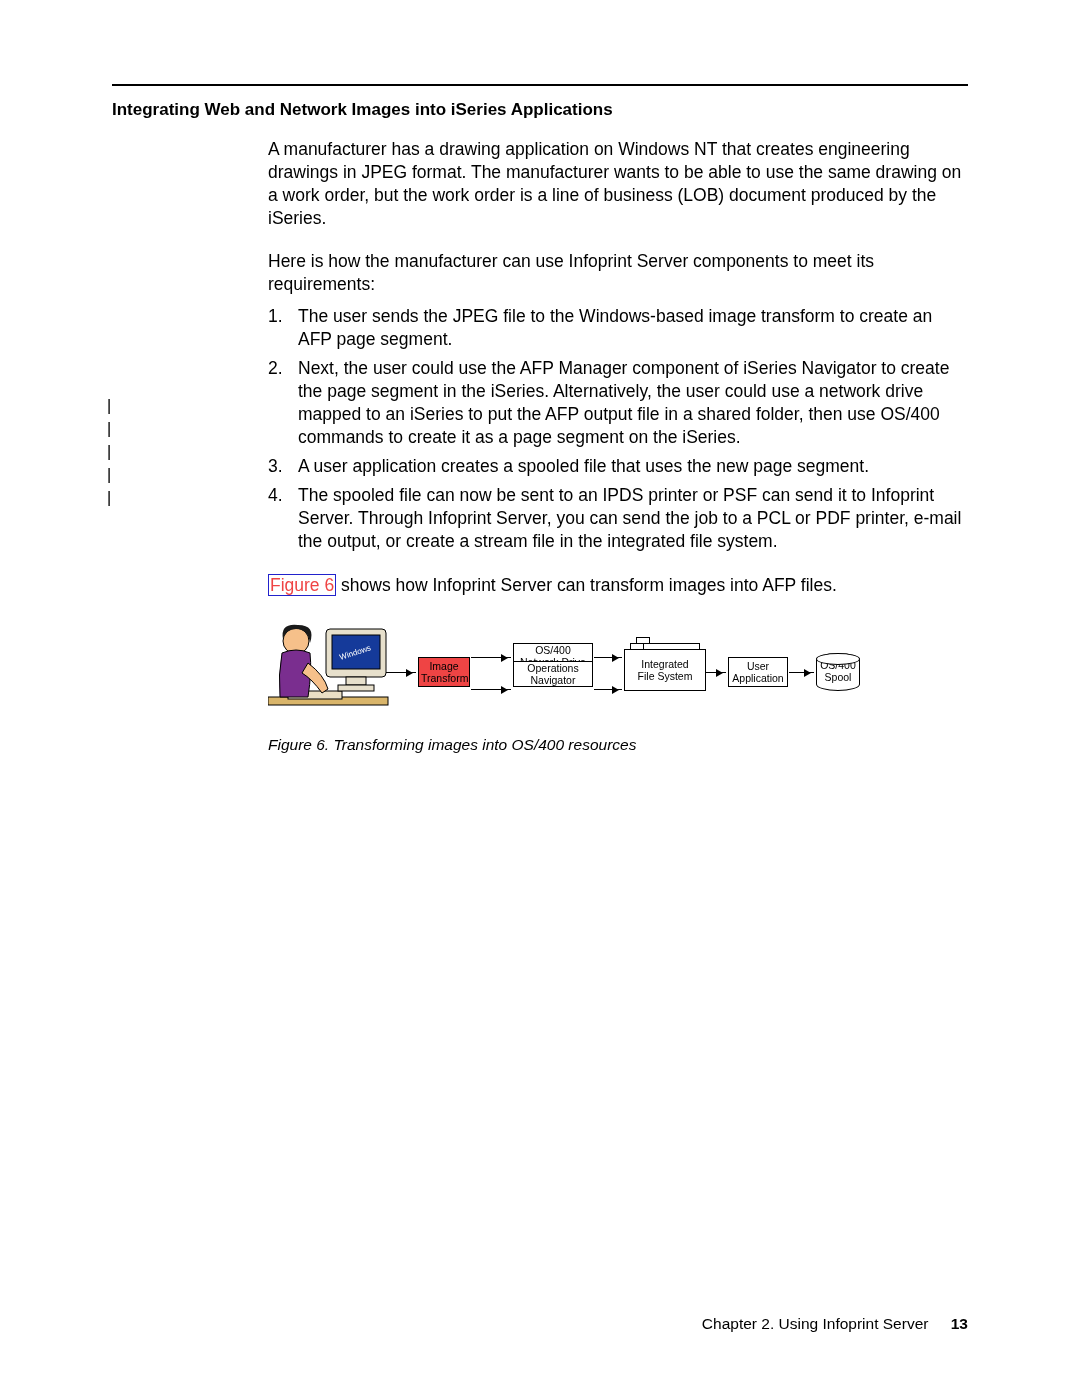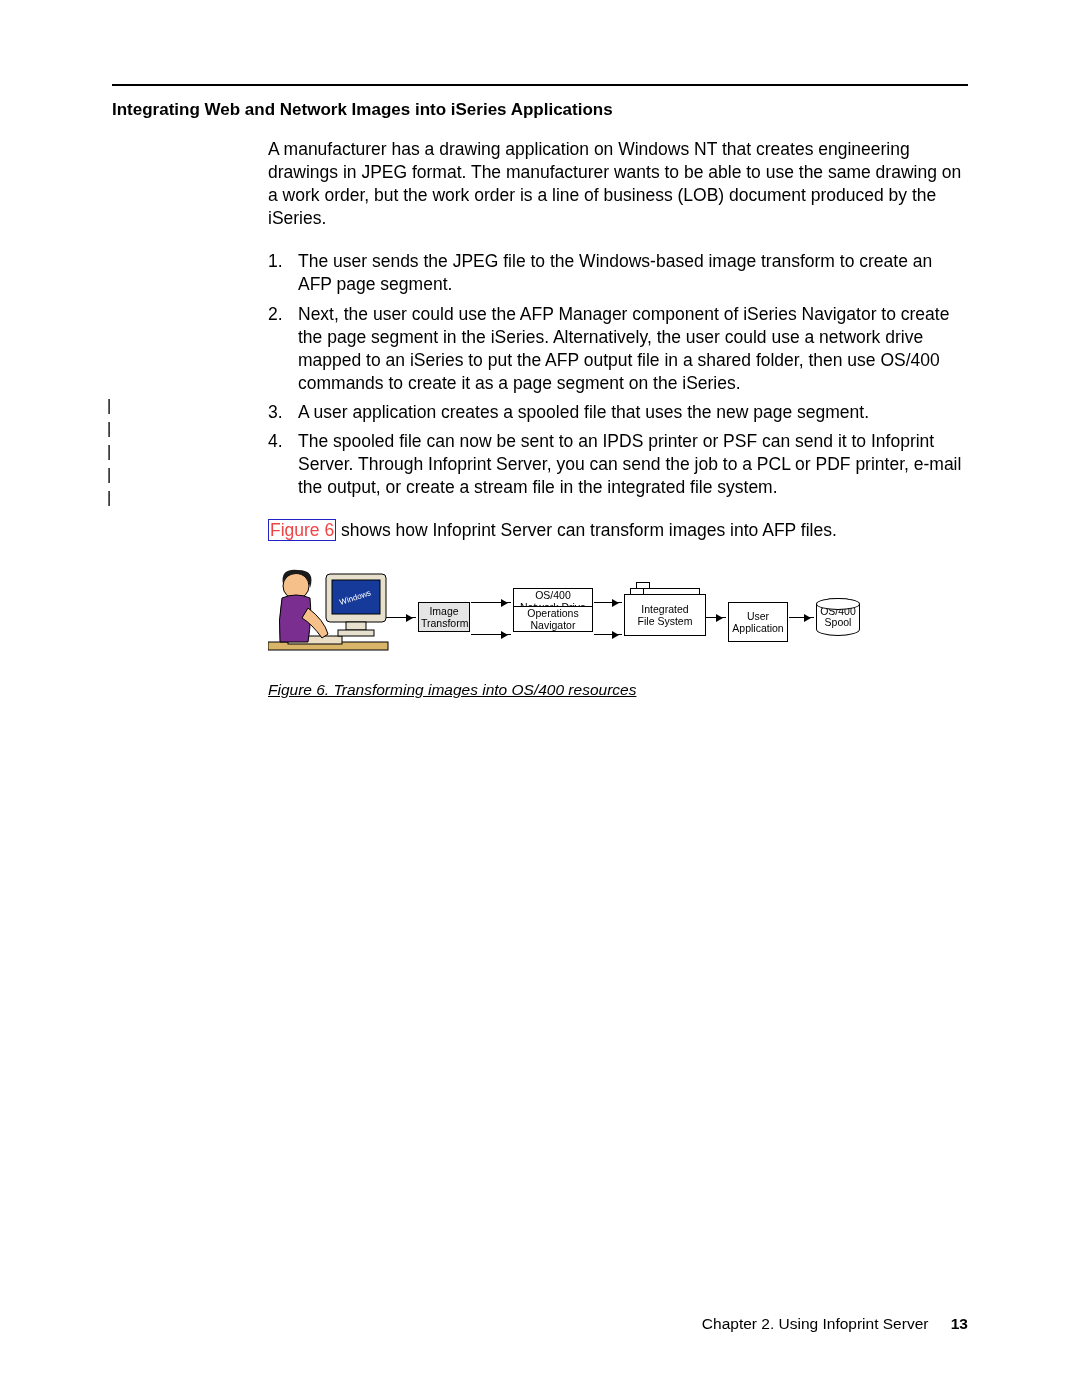--- a/index.html
+++ b/index.html
@@ -70,36 +70,35 @@
   }
   .figure {
     position: relative;
     width: 590px;
     height: 110px;
   }
   .fig-caption {
     font-style: italic;
     font-size: 15.5px;
     margin-top: 8px;
-    text-decoration: underline;
   }
   
   .dbox {
     position: absolute;
     border: 1px solid #000;
     background: #fff;
     font-size: 10.5px;
     text-align: center;
     display: flex;
     flex-direction: column;
     justify-content: center;
     line-height: 1.15;
     padding: 1px 2px;
   }
-  .dbox.yellow { background: #e5e5e5; }
+  .dbox.yellow { background: #ef4444; }
   .folder-back {
     position: absolute;
     border: 1px solid #000;
     background: #fff;
   }
   .folder-tab {
     position: absolute;
     width: 14px; height: 6px;
     border: 1px solid #000;
     border-bottom: none;
@@ -156,20 +155,21 @@
   <div class="heading">Integrating Web and Network Images into iSeries Applications</div>
 
   <div class="revbars" style="top:395px;">|</div>
   <div class="revbars" style="top:418px;">|</div>
   <div class="revbars" style="top:441px;">|</div>
   <div class="revbars" style="top:464px;">|</div>
   <div class="revbars" style="top:487px;">|</div>
 
   <div class="body-col">
     <p class="para">A manufacturer has a drawing application on Windows NT that creates engineering drawings in JPEG format. The manufacturer wants to be able to use the same drawing on a work order, but the work order is a line of business (LOB) document produced by the iSeries.</p>
+    <p class="para" style="margin-bottom:8px;">Here is how the manufacturer can use Infoprint Server components to meet its requirements:</p>
 
     <ol class="steps">
       <li>The user sends the JPEG file to the Windows-based image transform to create an AFP page segment.</li>
       <li>Next, the user could use the AFP Manager component of iSeries Navigator to create the page segment in the iSeries. Alternatively, the user could use a network drive mapped to an iSeries to put the AFP output file in a shared folder, then use OS/400 commands to create it as a page segment on the iSeries.</li>
       <li>A user application creates a spooled file that uses the new page segment.</li>
       <li>The spooled file can now be sent to an IPDS printer or PSF can send it to Infoprint Server. Through Infoprint Server, you can send the job to a PCL or PDF printer, e-mail the output, or create a stream file in the integrated file system.</li>
     </ol>
 
     <p class="para">
       <span class="figlink">Figure 6</span><span> shows how Infoprint Server can transform images into AFP files.</span>
@@ -212,21 +212,21 @@
         </div>
 
         <div class="folder-tab" style="left:368px; top:20px;"></div>
         <div class="folder-back" style="left:362px; top:26px; width:70px; height:42px;"></div>
         <div class="folder-tab" style="left:362px; top:26px;"></div>
         <div class="dbox" style="left:356px; top:32px; width:82px; height:42px; z-index:2;">
           <span>Integrated</span>
           <span>File System</span>
         </div>
 
-        <div class="dbox" style="left:460px; top:40px; width:60px; height:40px;">
+        <div class="dbox" style="left:460px; top:40px; width:60px; height:30px;">
           <span>User</span>
           <span>Application</span>
         </div>
 
         <div class="cyl" style="left:548px; top:36px; width:44px; height:38px;">
           <span>OS/400</span>
           <span>Spool</span>
         </div>
 
         <div class="arrow" style="left:118px; top:55px; width:30px;"></div>

